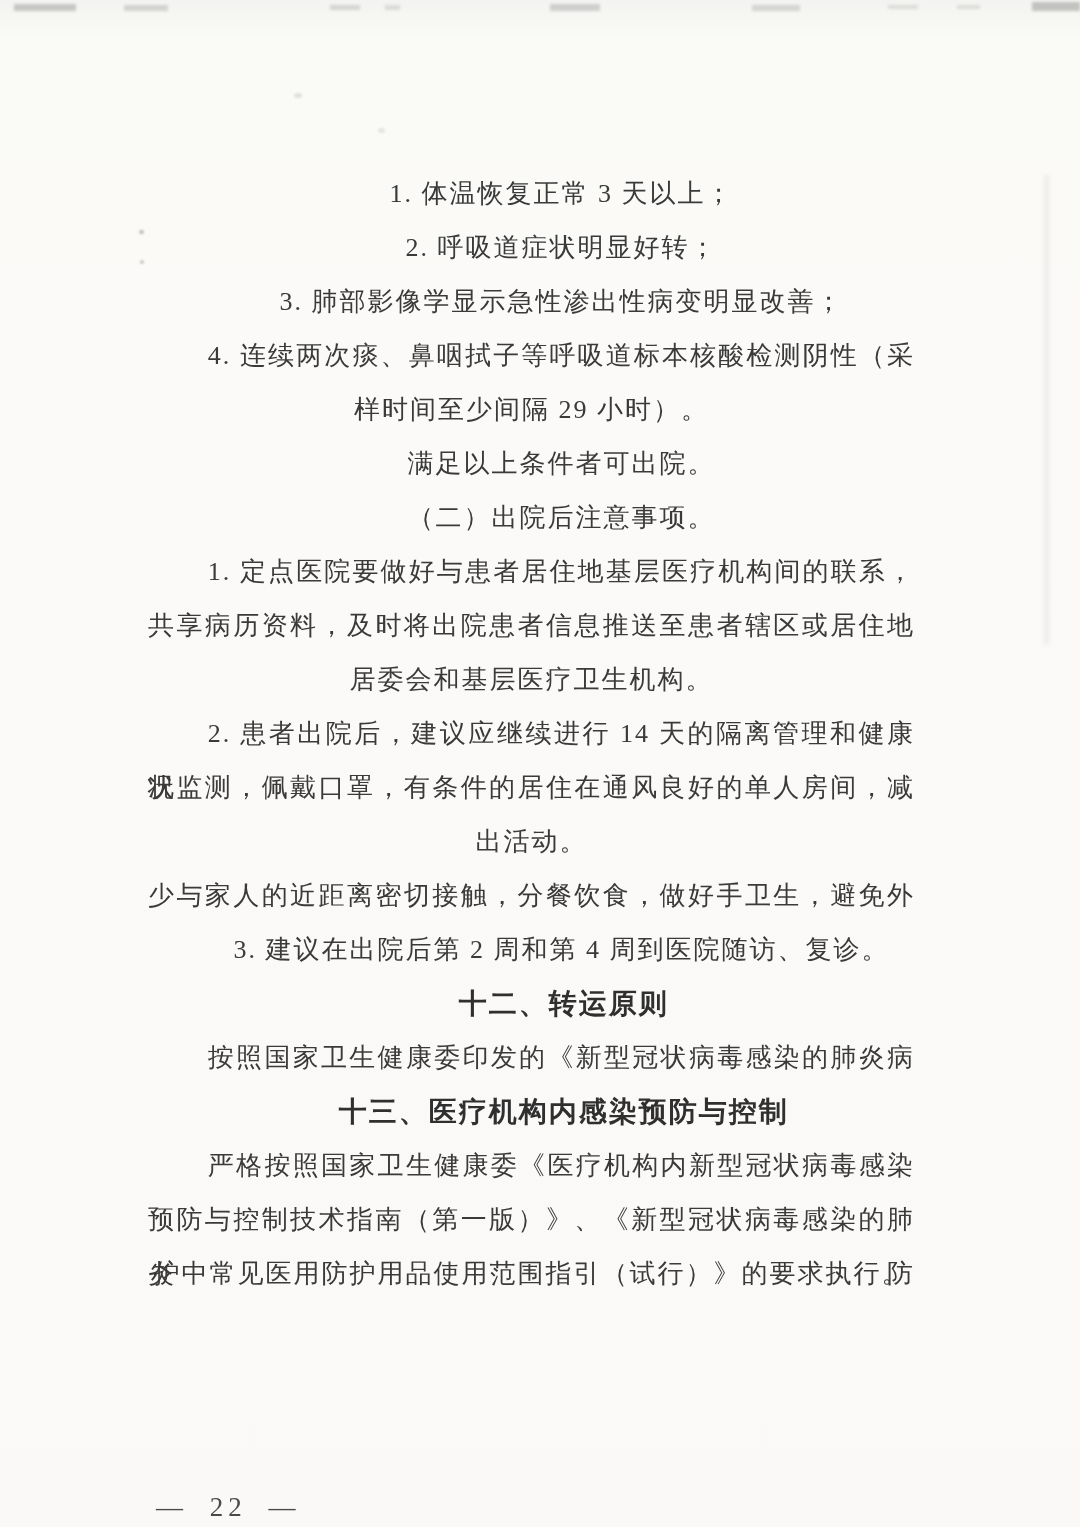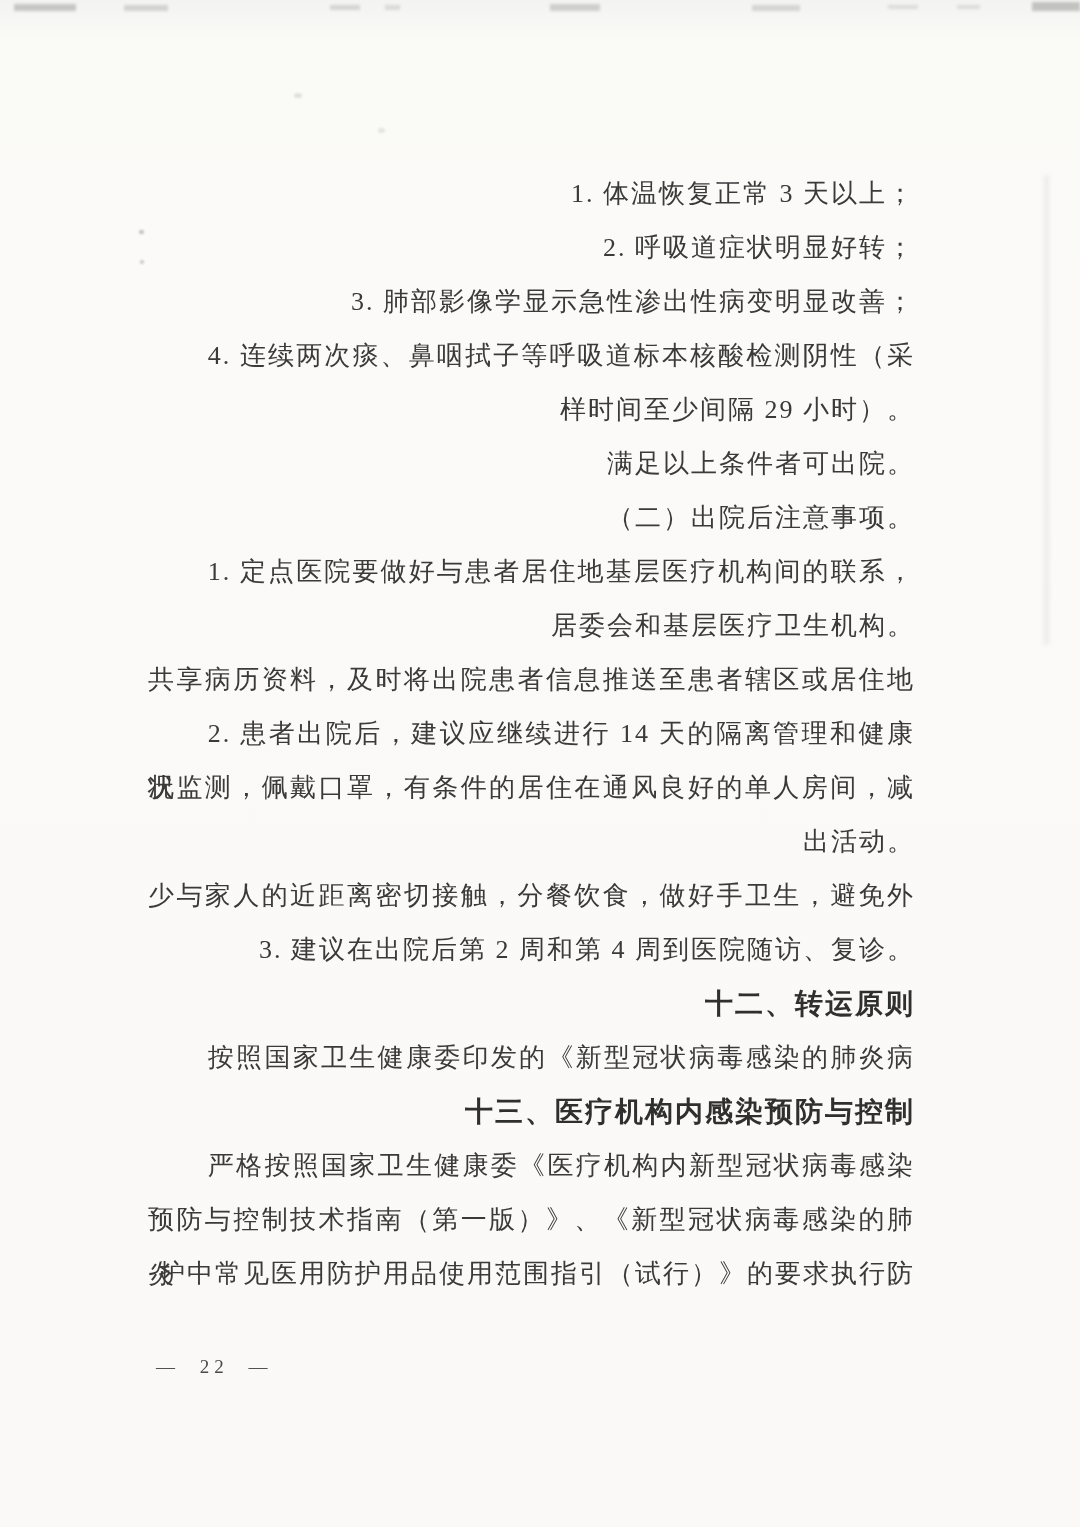--- a/index.html
+++ b/index.html
@@ -54,40 +54,40 @@
     top: 167px;
     width: 767px;
   }
   .ln {
     font-family: "Liberation Serif", "DejaVu Serif", serif;
     font-size: 26px;
     line-height: 54px;
     height: 54px;
     color: #3a3a3a;
     letter-spacing: 2px;
-    text-align: right;
+    text-align: center;
   }
   .ln.ind { text-indent: 2.3em; }
   .ln.just {
     text-align: justify;
     text-align-last: justify;
   }
   .ln.hd {
     font-family: "Liberation Sans", "DejaVu Sans", sans-serif;
     font-weight: 700;
     font-size: 28px;
     color: #2f2f2f;
     letter-spacing: 2px;
   }
   .footer {
     position: absolute;
     left: 156px;
-    top: 1356px;
+    top: 1492px;
     font-family: "Liberation Serif", "DejaVu Serif", serif;
-    font-size: 19px;
+    font-size: 27px;
     color: #4a4a4a;
     letter-spacing: 5px;
     word-spacing: 10px;
   }
 </style>
 </head>
 <body>
 
 <div class="page">
 
@@ -100,22 +100,22 @@
 
   <div class="content">
     <div class="ln ind">1. 体温恢复正常 3 天以上；</div>
     <div class="ln ind">2. 呼吸道症状明显好转；</div>
     <div class="ln ind">3. 肺部影像学显示急性渗出性病变明显改善；</div>
     <div class="ln ind just">4. 连续两次痰、鼻咽拭子等呼吸道标本核酸检测阴性（采</div>
     <div class="ln">样时间至少间隔 29 小时）。</div>
     <div class="ln ind">满足以上条件者可出院。</div>
     <div class="ln ind">（二）出院后注意事项。</div>
     <div class="ln ind just">1. 定点医院要做好与患者居住地基层医疗机构间的联系，</div>
+    <div class="ln just">共享病历资料，及时将出院患者信息推送至患者辖区或居住地</div>
     <div class="ln">居委会和基层医疗卫生机构。</div>
-    <div class="ln just">共享病历资料，及时将出院患者信息推送至患者辖区或居住地</div>
     <div class="ln ind just">2. 患者出院后，建议应继续进行 14 天的隔离管理和健康状</div>
     <div class="ln just">况监测，佩戴口罩，有条件的居住在通风良好的单人房间，减</div>
     <div class="ln">出活动。</div>
     <div class="ln just">少与家人的近距离密切接触，分餐饮食，做好手卫生，避免外</div>
     <div class="ln ind">3. 建议在出院后第 2 周和第 4 周到医院随访、复诊。</div>
     <div class="ln hd ind">十二、转运原则</div>
     <div class="ln ind just">按照国家卫生健康委印发的《新型冠状病毒感染的肺炎病</div>
     <div class="ln hd ind">十三、医疗机构内感染预防与控制</div>
     <div class="ln ind just">严格按照国家卫生健康委《医疗机构内新型冠状病毒感染</div>
     <div class="ln just">预防与控制技术指南（第一版）》、《新型冠状病毒感染的肺炎防</div>

